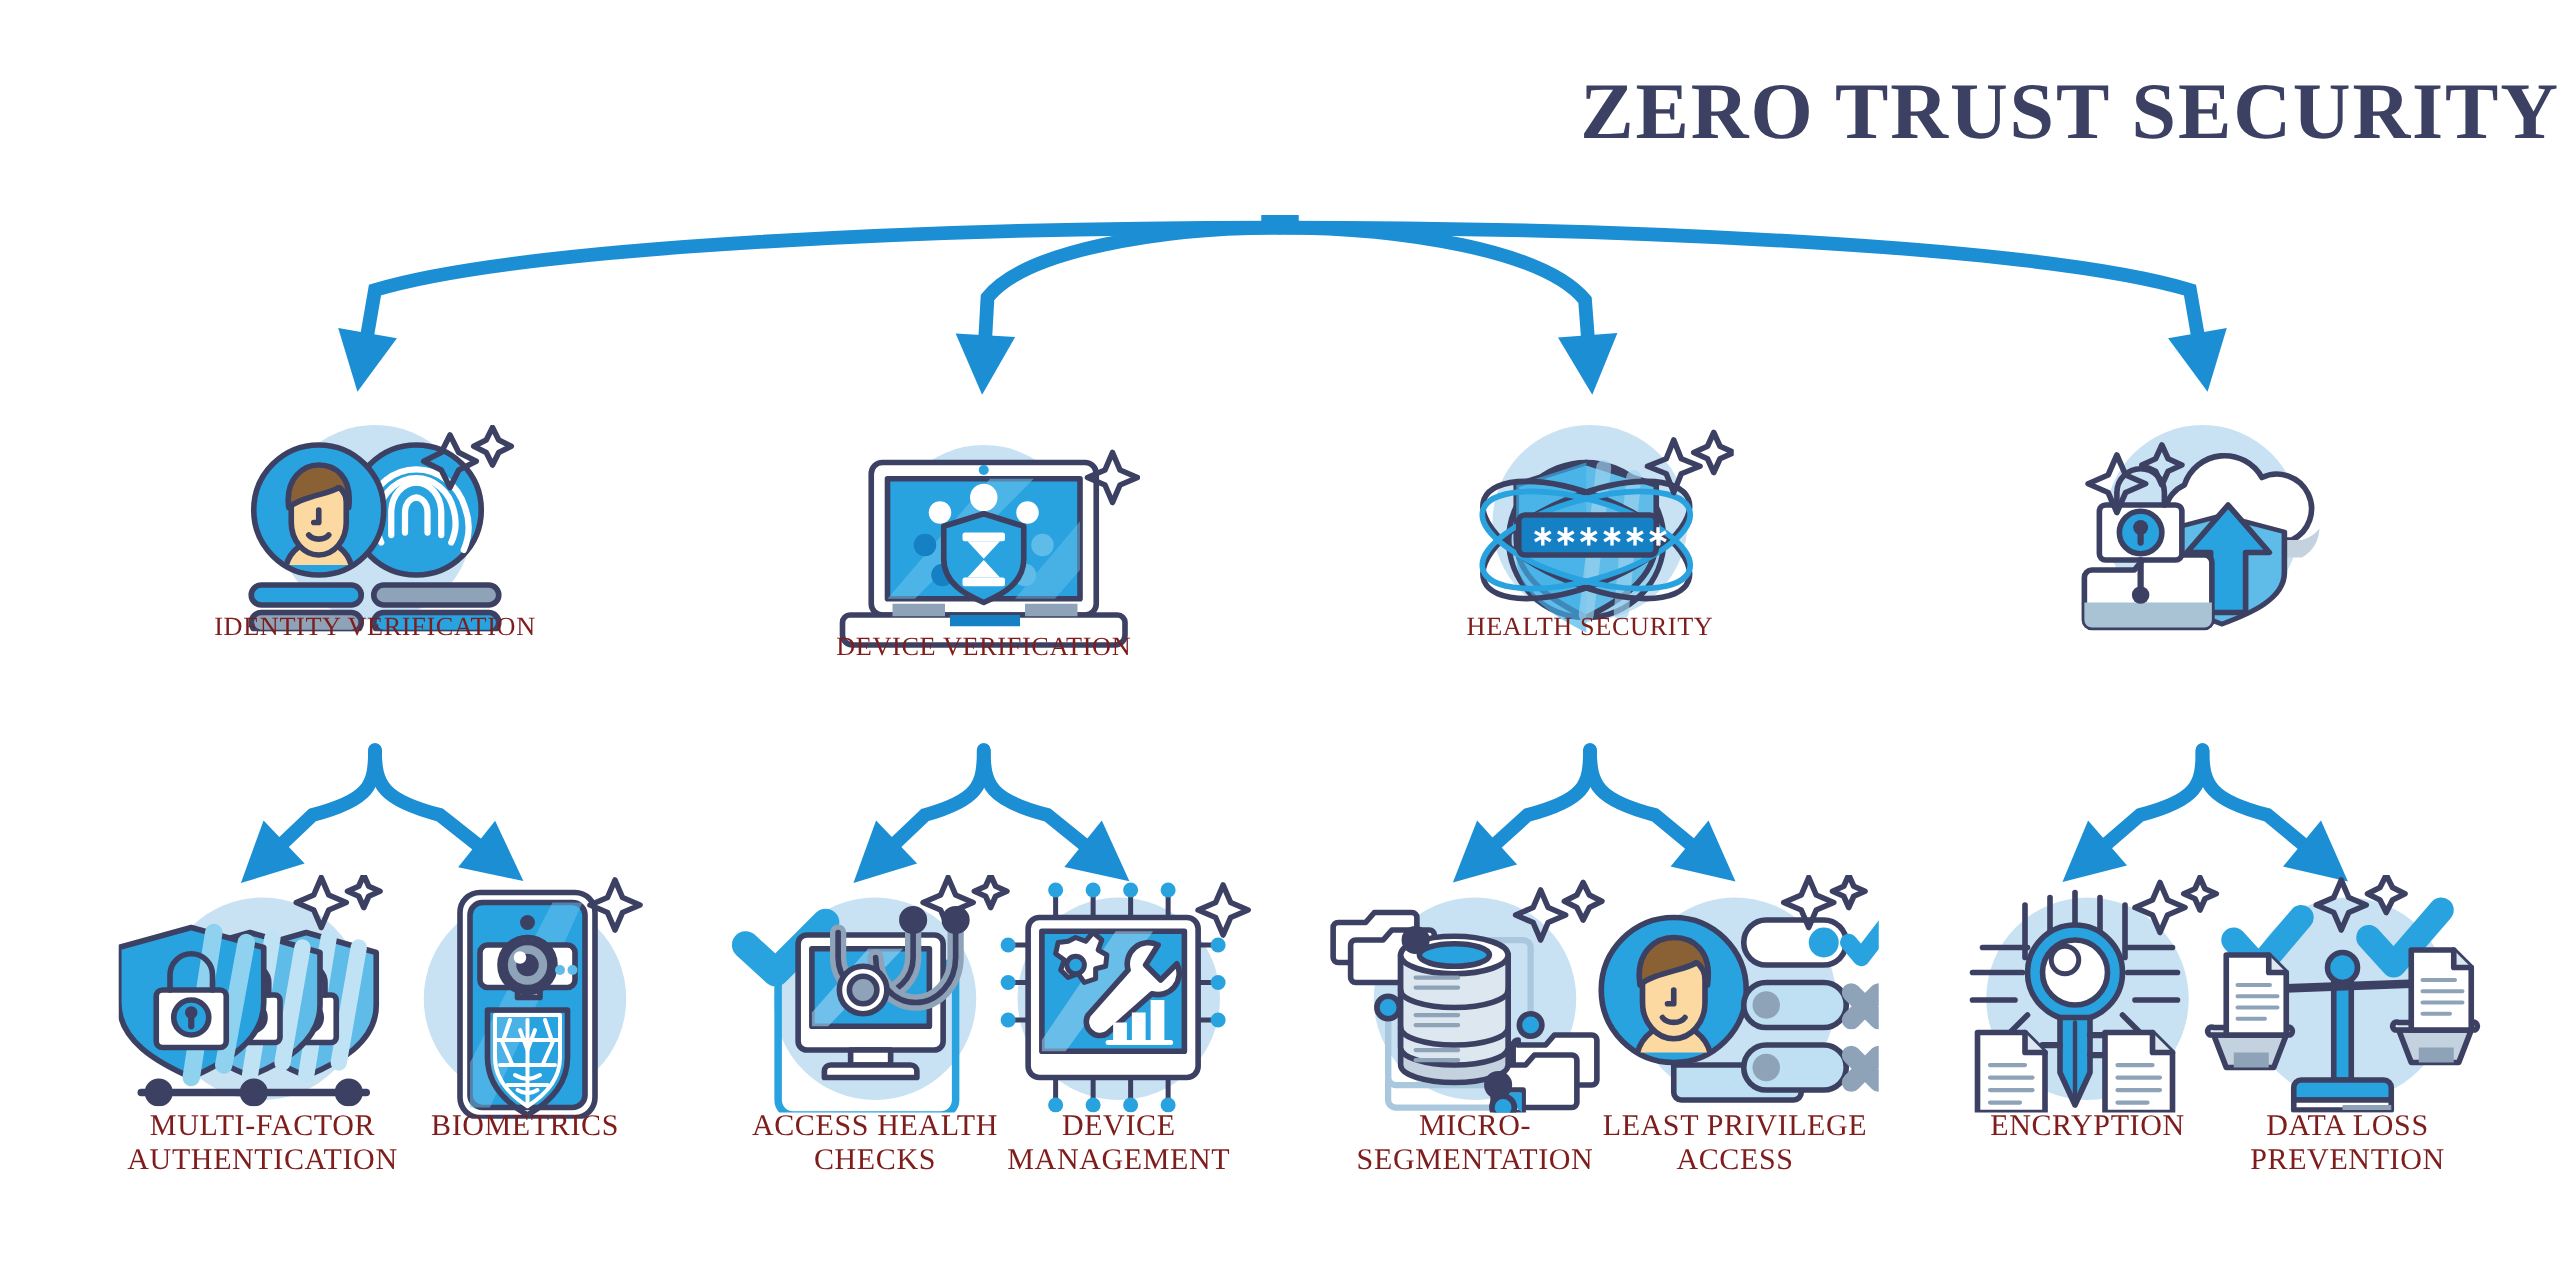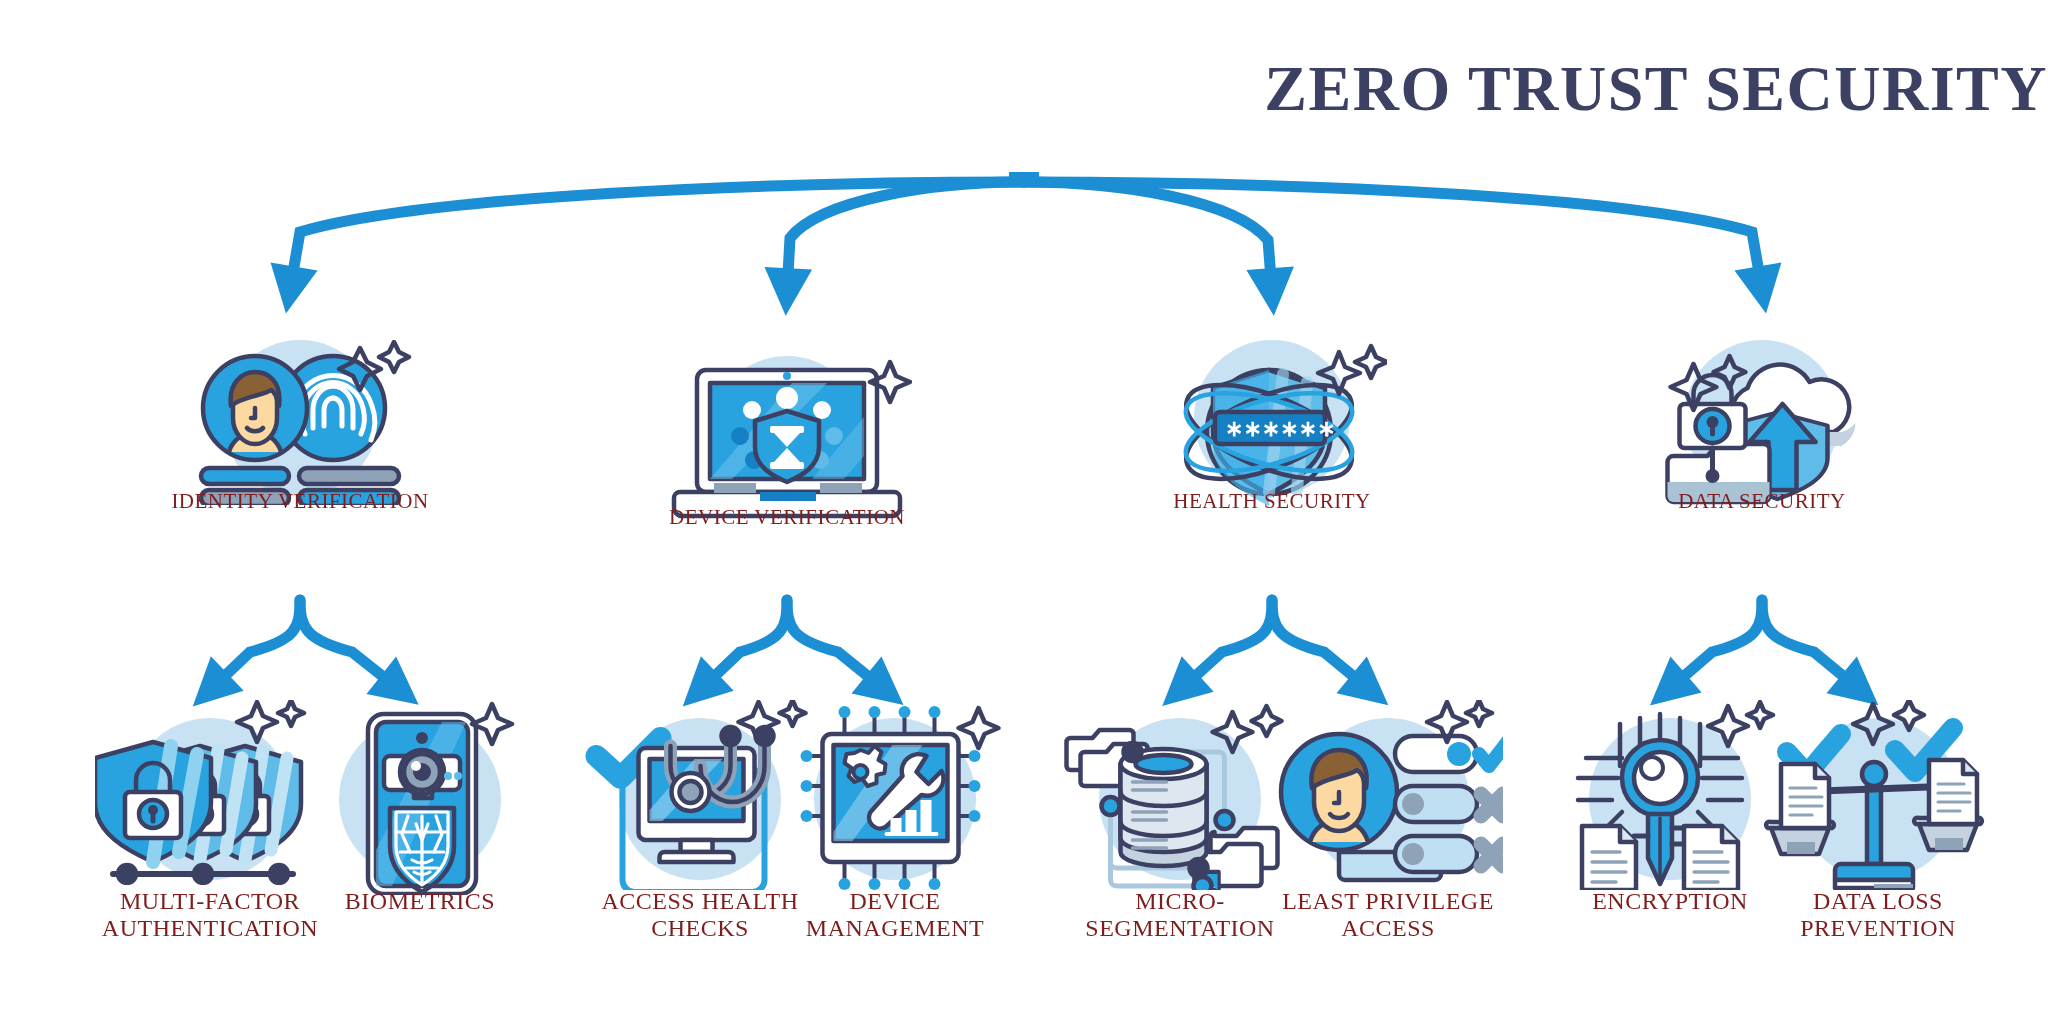--- a/index.html
+++ b/index.html
@@ -217,21 +217,20 @@
         <circle cx="63" cy="82" r="6" fill="#3c4163" stroke="none"></circle>
         <path d="M63,84 v10" stroke="#3c4163" stroke-width="5"></path>
         <path d="M63,108 v24" stroke-width="5"></path>
         <circle cx="63" cy="136" r="7" fill="#3c4163" stroke="none"></circle>
       </g>
       <g fill="none" stroke="#3c4163" stroke-width="4.5" stroke-linejoin="round">
         <path d="M44,24 L51,40 L67,47 L51,54 L44,70 L37,54 L21,47 L37,40 z"></path>
         <path d="M80,16 L85,27 L96,32 L85,37 L80,48 L75,37 L64,32 L75,27 z"></path>
       </g>
     </svg>
-    <div class="label">DATA SECURITY</div>
   </div>
 
   <div class="node lvl2" style="left:60px; top:700px; width:300px; height:300px;">
     <div class="disc"></div>
     <svg class="art" width="230" height="185" viewBox="0 0 230 185">
       <g stroke="#3c4163" stroke-width="4.5" stroke-linejoin="round" stroke-linecap="round">
         <path d="M150,46 L206,62 v42 c0,30 -30,46 -56,57 c-26,-11 -56,-27 -56,-57 V62 z" fill="#5fbbe8"></path>
         <path d="M168,50 L150,160 M192,58 L176,150" stroke="#bfe3f5" stroke-width="13"></path>
         <rect x="128" y="96" width="46" height="38" rx="4" fill="#ffffff"></rect>
         <path d="M137,96 v-10 a14,14 0 0 1 28,0 v10" fill="#ffffff"></path>

